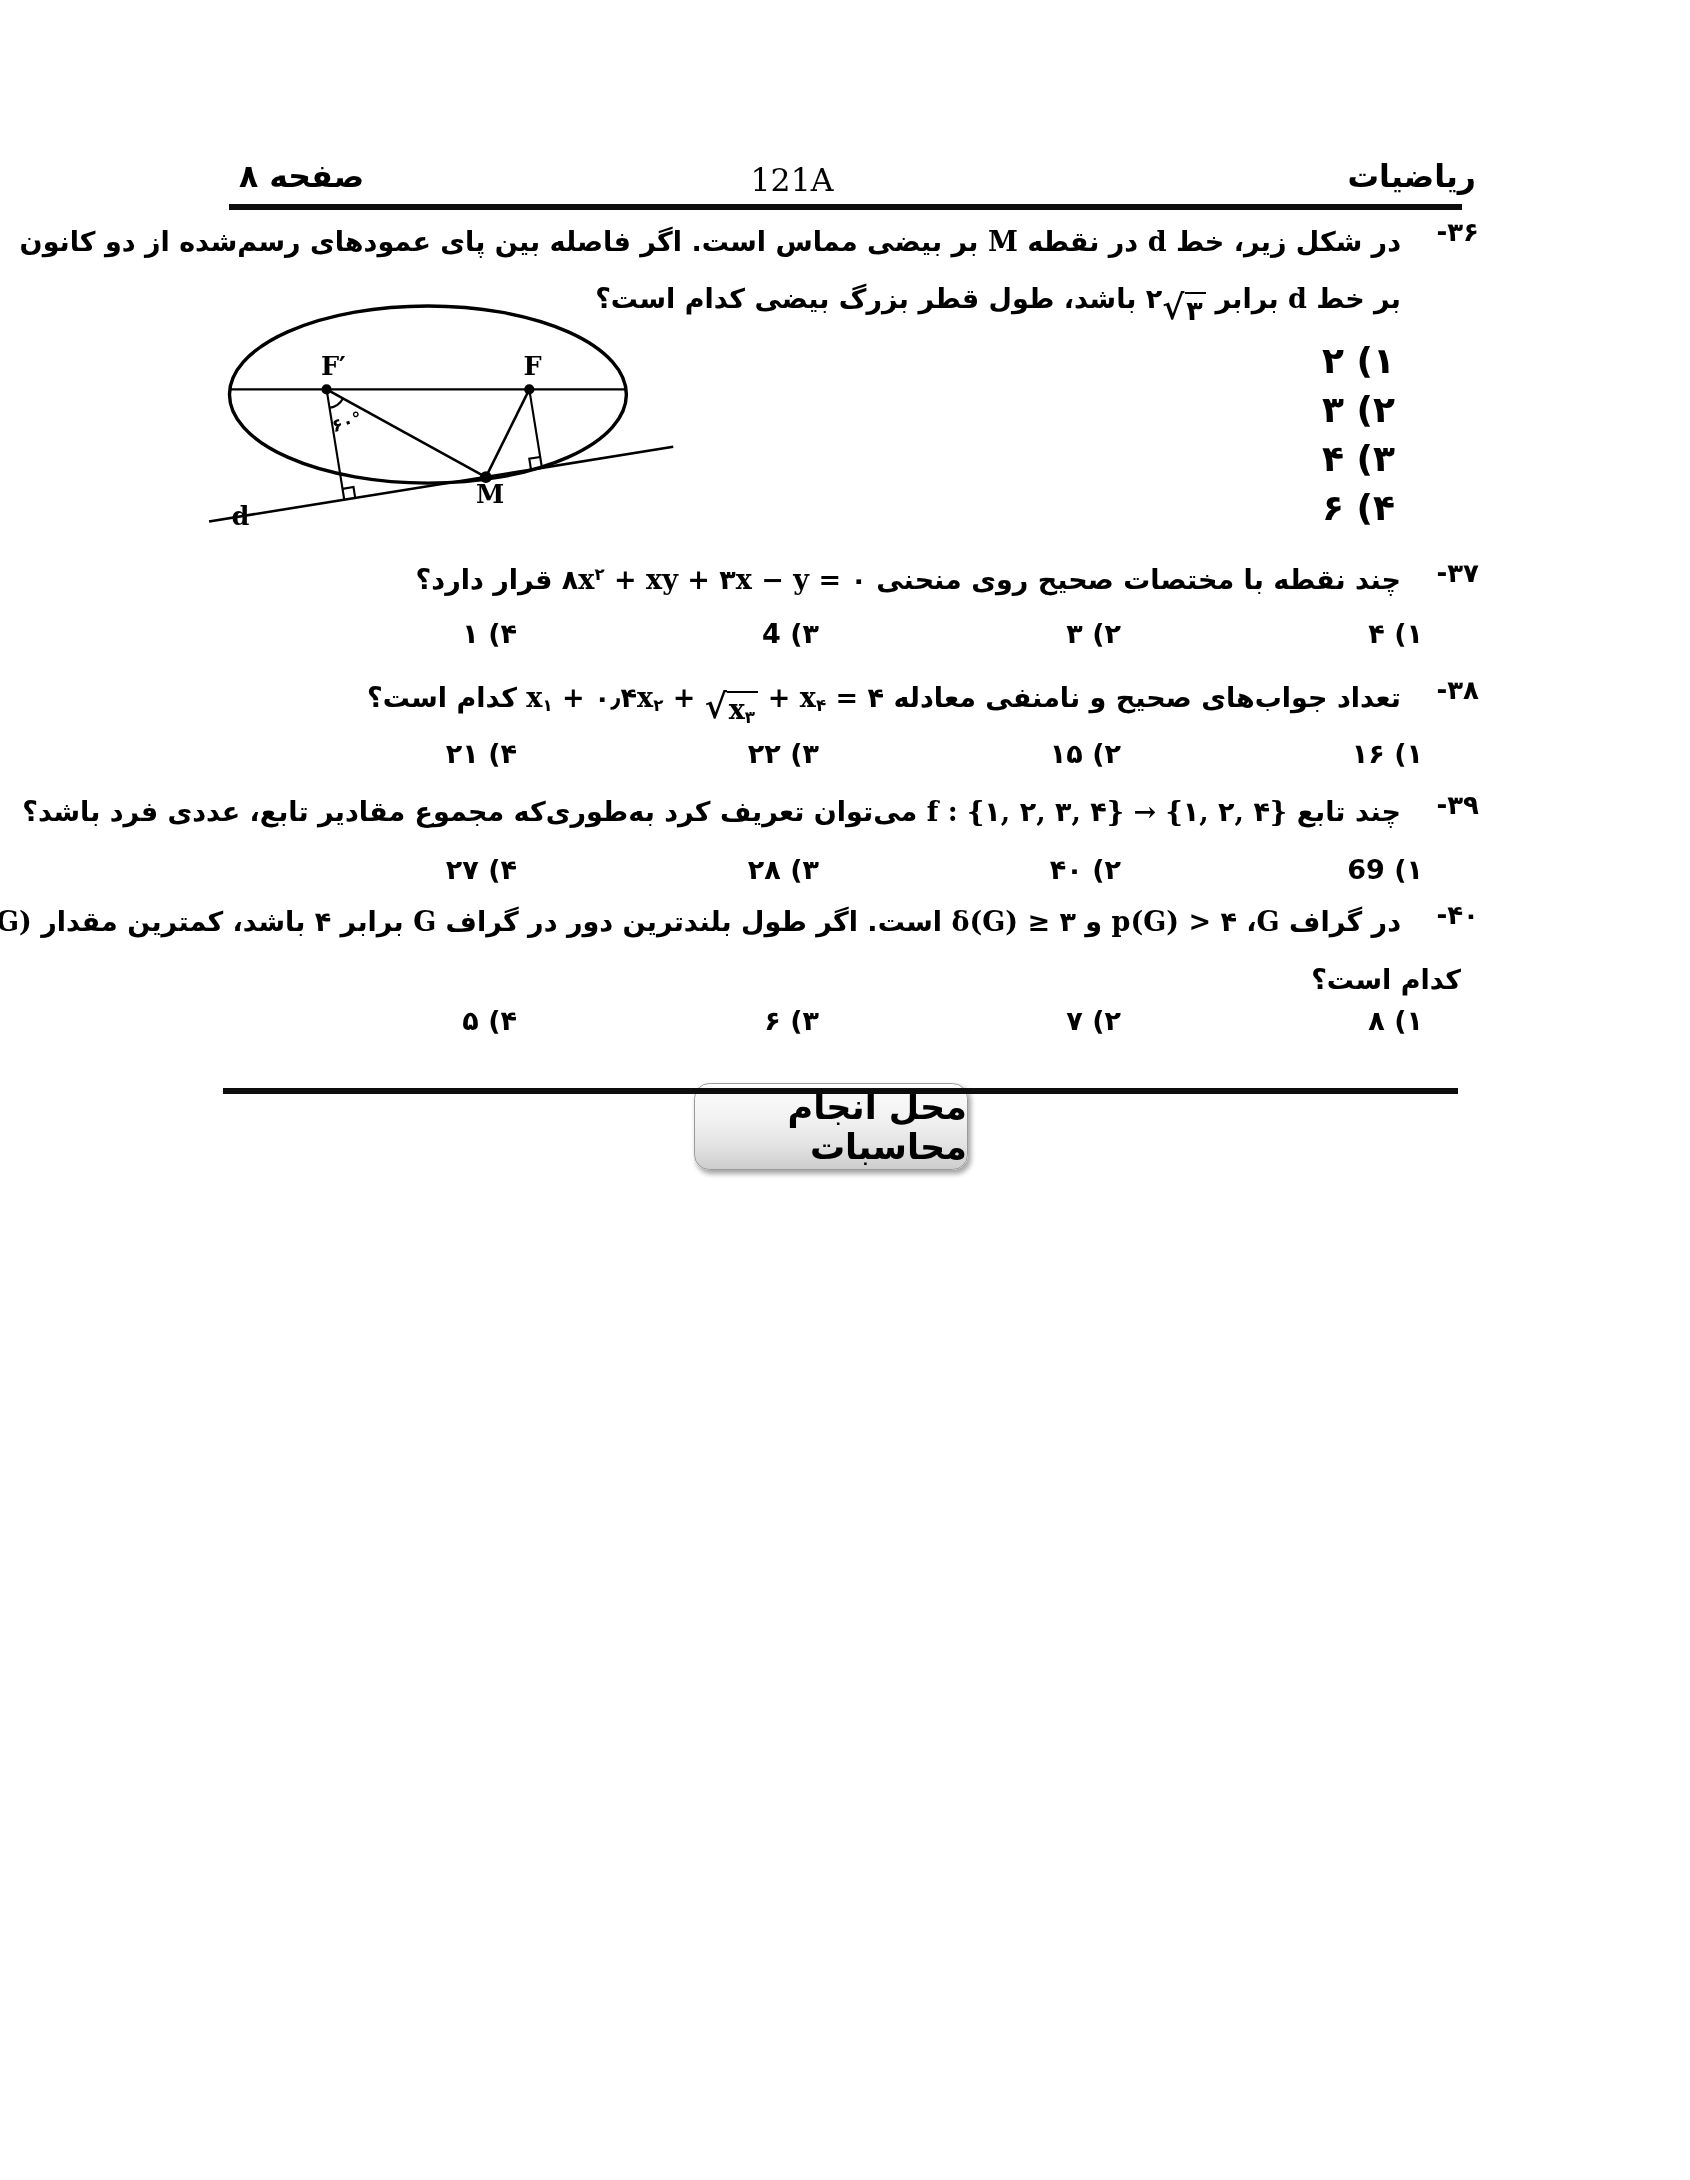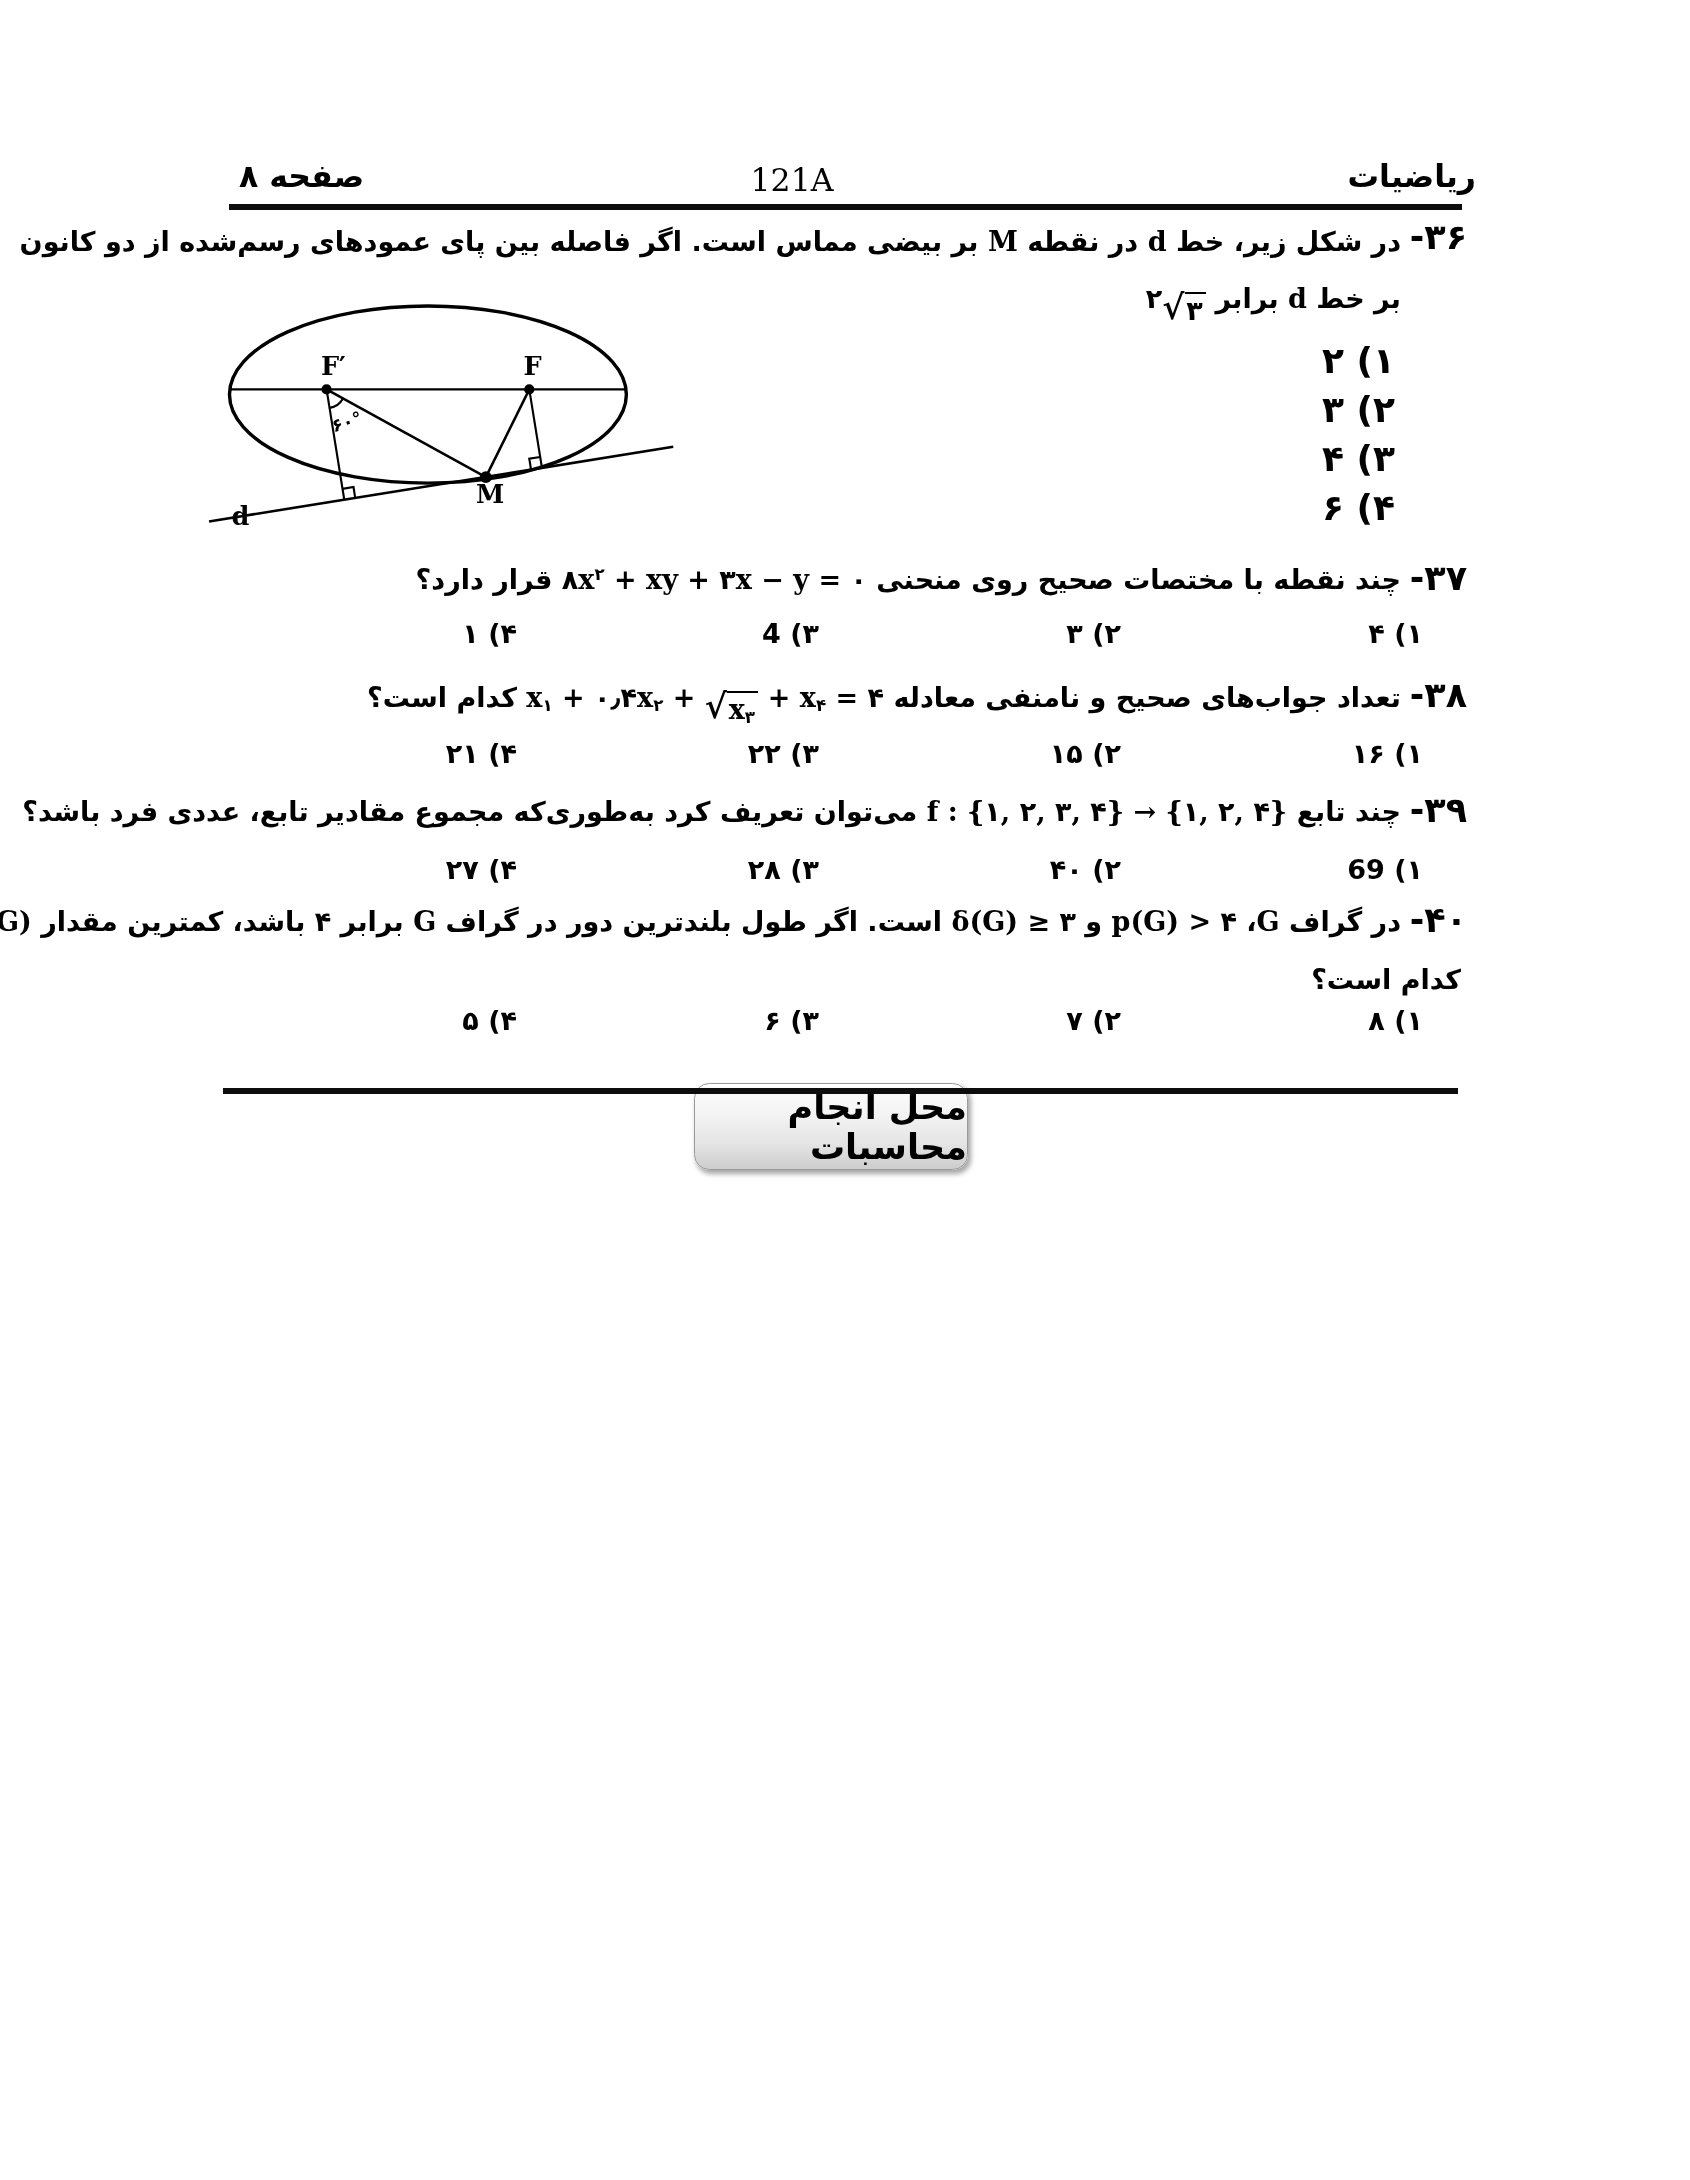--- a/index.html
+++ b/index.html
@@ -9,21 +9,21 @@
 
   
   .h-right{position:absolute;top:158px;right:215px;font-size:31.5px;font-weight:bold;direction:rtl}
   .h-center{position:absolute;top:162px;left:0;width:1584px;text-align:center;
             font-family:"DejaVu Serif",serif;font-size:31.5px}
   .h-left{position:absolute;top:158px;left:239px;font-size:31.5px;font-weight:bold;direction:rtl}
   .rule-top{position:absolute;top:204px;left:229px;width:1233px;height:6px;background:#0d0d0d}
   .rule-bottom{position:absolute;top:1088px;left:223px;width:1235px;height:6px;background:#0d0d0d;z-index:3}
 
   
-  .qnum{position:absolute;right:224px;font-size:35px;font-weight:bold;direction:rtl;white-space:nowrap}
+  .qnum{position:absolute;right:212px;font-size:26px;font-weight:bold;direction:rtl;white-space:nowrap}
   .qline{position:absolute;right:290px;direction:rtl;text-align:right;white-space:nowrap;
          font-size:27px;font-weight:bold;line-height:55px}
   .qline .fa{font-family:"DejaVu Sans",sans-serif}
   .math{font-family:"DejaVu Serif","DejaVu Sans",serif;font-weight:bold}
   .math sup{font-size:0.62em;vertical-align:0.55em;line-height:0}
   .math sub{font-size:0.62em;vertical-align:-0.25em;line-height:0}
   .sqrt{display:inline-flex;align-items:flex-start;vertical-align:-0.4em;line-height:1}
   .rad{font-size:1.25em;line-height:0.92}
   .radicand{border-top:2.6px solid #000;padding:0.9px 3.4px 0 1.7px;line-height:1.2}
 
@@ -57,21 +57,21 @@
   <div class="h-center">121A</div>
   <div class="h-left">صفحه ۸</div>
   <div class="rule-top"></div>
 
   <section>
     <div class="qnum" style="top:217px">۳۶-</div>
     <div class="qline" style="top:214px"><span class="fa">در شکل زیر، خط </span><span class="math" dir="ltr"><span>d</span></span><span class="fa"> در نقطه </span><span class="math" dir="ltr"><span>M</span></span><span class="fa"> بر بیضی مماس است. اگر فاصله بین پای عمودهای رسم‌شده از دو کانون </span></div>
     <div class="qline" style="top:271px"><span class="fa">بر خط </span><span class="math" dir="ltr"><span>d</span></span><span class="fa"> برابر </span><span class="math" dir="ltr"><span>۲</span><span class="sqrt">
             <span class="rad">√</span>
             <span class="radicand"><span>۳</span></span>
-          </span></span></div>
+          </span></span><span class="fa"> باشد، طول قطر بزرگ بیضی کدام است؟</span></div>
     <div class="optcol">
         <div class="opt">۱) ۲</div>
         <div class="opt">۲) ۳</div>
         <div class="opt">۳) ۴</div>
         <div class="opt">۴) ۶</div>
       </div>
 
     <svg class="figure" width="494" height="247" viewBox="0 0 580 290">
       <ellipse cx="277" cy="111" rx="233" ry="104" fill="none" stroke="#000" stroke-width="4"></ellipse>
       <line x1="44" y1="105" x2="510" y2="105" stroke="#000" stroke-width="2.5"></line>

